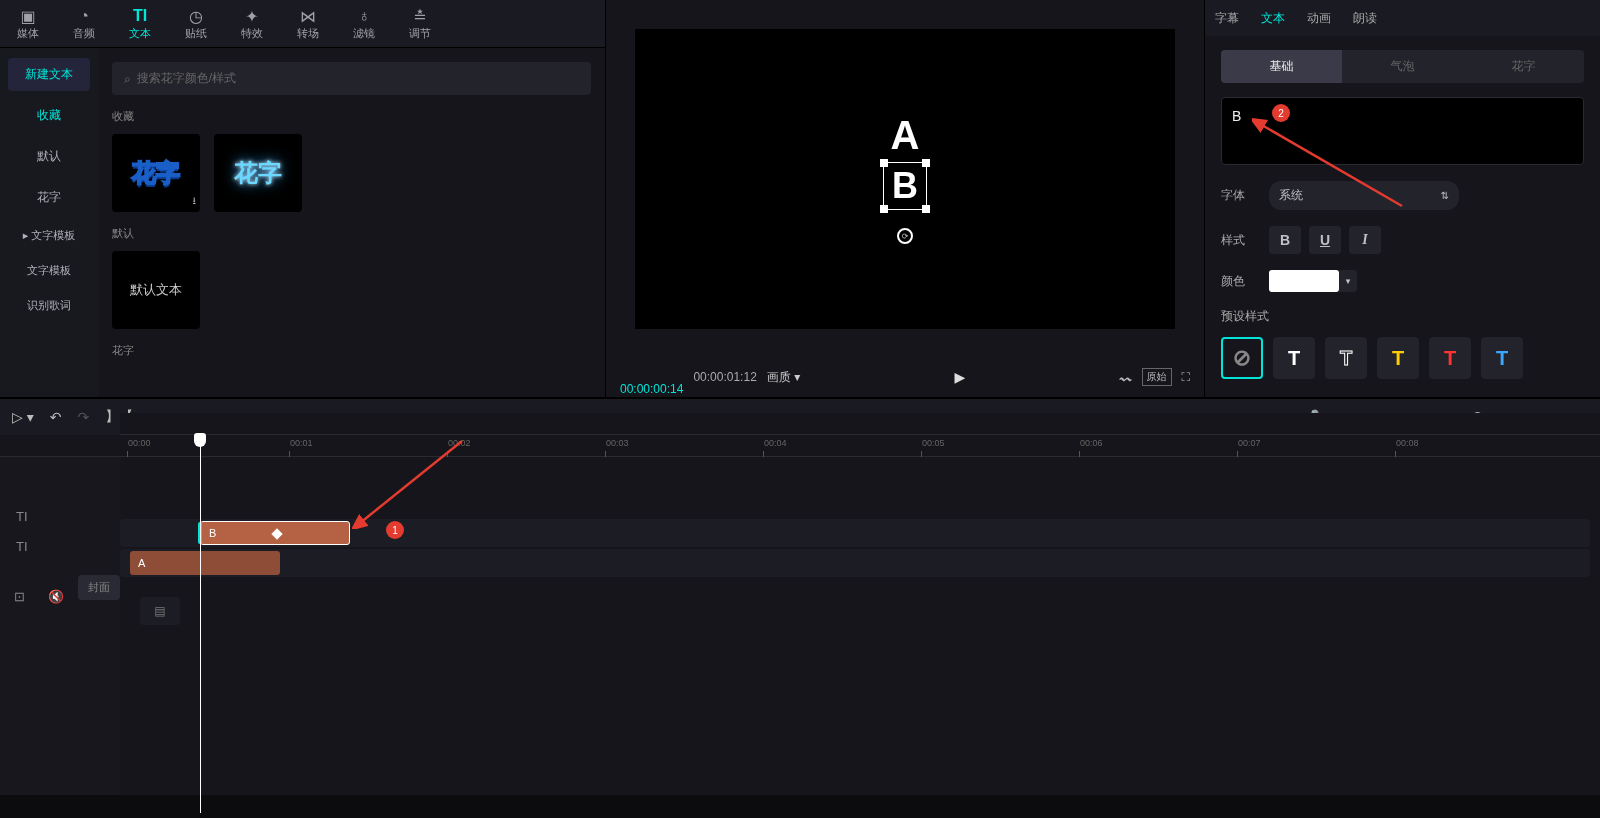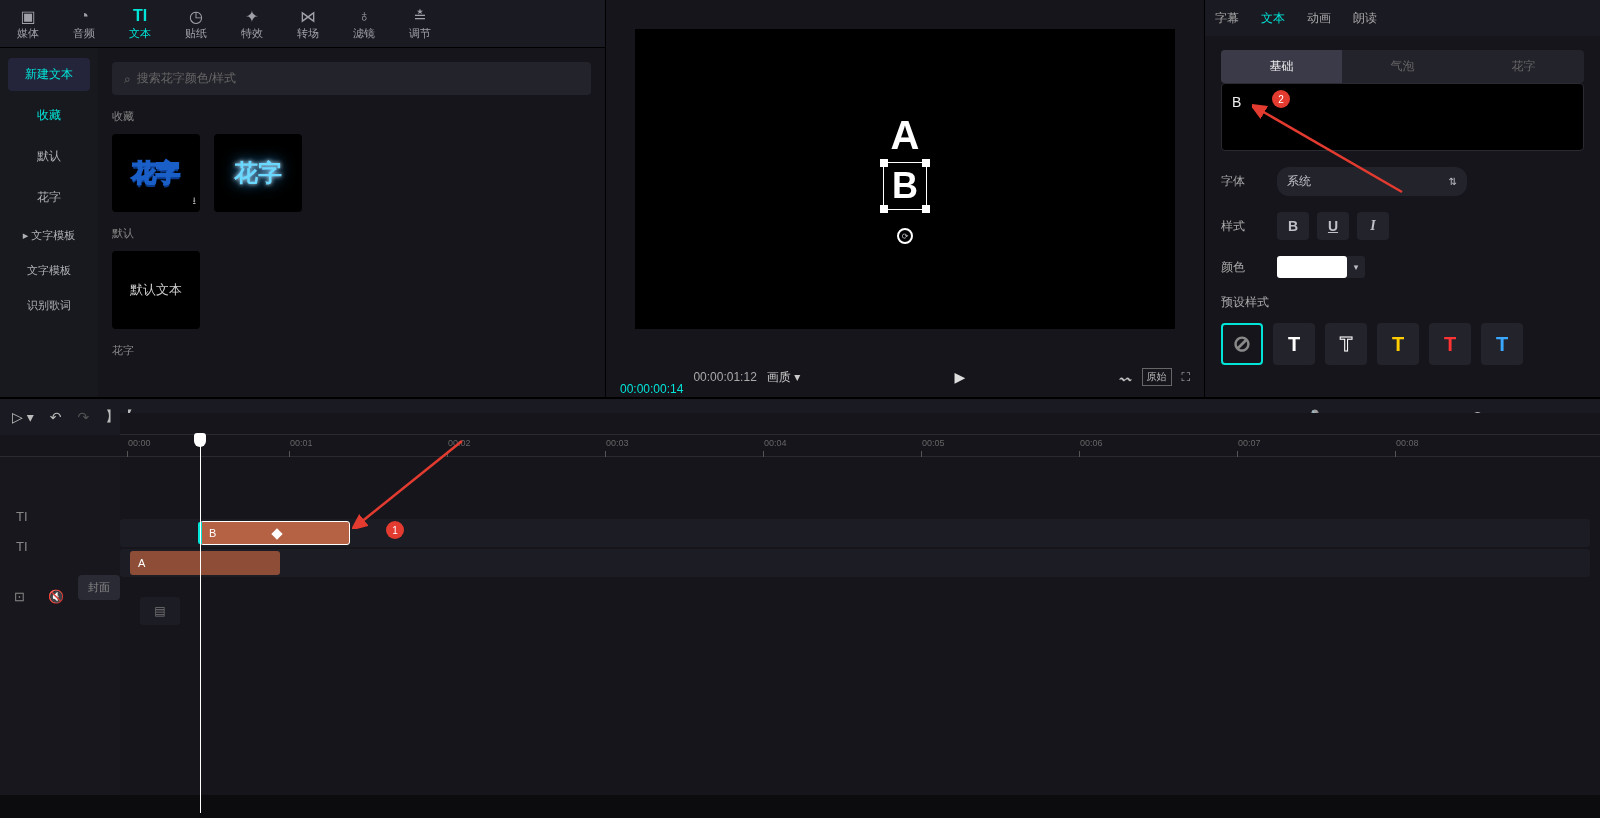--- a/index.html
+++ b/index.html
@@ -50,25 +50,25 @@
 .play-btn { margin: 0 auto; font-size: 14px; color: #ddd; cursor: pointer; }
 .pc-right { display: flex; gap: 10px; align-items: center; }
 .pc-icon { font-size: 12px; cursor: pointer; color: #bbb; }
 .pc-box { border: 1px solid #666; padding: 1px 4px; font-size: 10px; }
 
 
 .insp-tabs { height: 36px; display: flex; align-items: center; padding: 0 10px; gap: 22px; font-size: 12px; background: #1a1a22; }
 .insp-tab { cursor: pointer; color: #aaa; }
 .insp-tab.active { color: #00e5d8; }
 .insp-body { flex: 1; padding: 14px 16px; background: #15151b; }
-.subtabs { display: flex; background: #23232b; border-radius: 4px; overflow: hidden; }
+.subtabs { display: flex; background: #23232b; border-radius: 4px; overflow: hidden; margin-bottom: 14px; }
 .subtab { flex: 1; text-align: center; padding: 8px 0; font-size: 12px; color: #666; cursor: pointer; }
 .subtab.active { background: #3a3a48; color: #eee; }
 .text-input { width: 100%; height: 68px; background: #000; border: 1px solid #2a2a32; border-radius: 4px; padding: 10px; color: #eee; font-size: 14px; position: relative; }
-.field-row { display: flex; align-items: center; gap: 16px; margin-top: 16px; font-size: 12px; }
+.field-row { display: flex; align-items: center; gap: 8px; margin-top: 16px; font-size: 12px; }
 .field-label { width: 40px; color: #aaa; }
 .font-select { flex: 1; max-width: 190px; background: #23232b; border-radius: 12px; padding: 6px 10px; display: flex; justify-content: space-between; align-items: center; cursor: pointer; }
 .style-btns { display: flex; gap: 8px; }
 .style-btn { width: 32px; height: 28px; background: #23232b; border-radius: 4px; display: flex; align-items: center; justify-content: center; font-size: 14px; cursor: pointer; font-weight: bold; }
 .style-btn .u { text-decoration: underline; }
 .style-btn .i { font-style: italic; font-family: serif; }
 .color-swatch { width: 70px; height: 22px; background: #fff; border-radius: 3px; }
 .color-wrap { display: flex; align-items: center; }
 .color-drop { width: 18px; height: 22px; background: #23232b; display: flex; align-items: center; justify-content: center; border-radius: 0 3px 3px 0; font-size: 9px; cursor: pointer; }
 .preset-label { margin-top: 16px; color: #aaa; font-size: 12px; }

